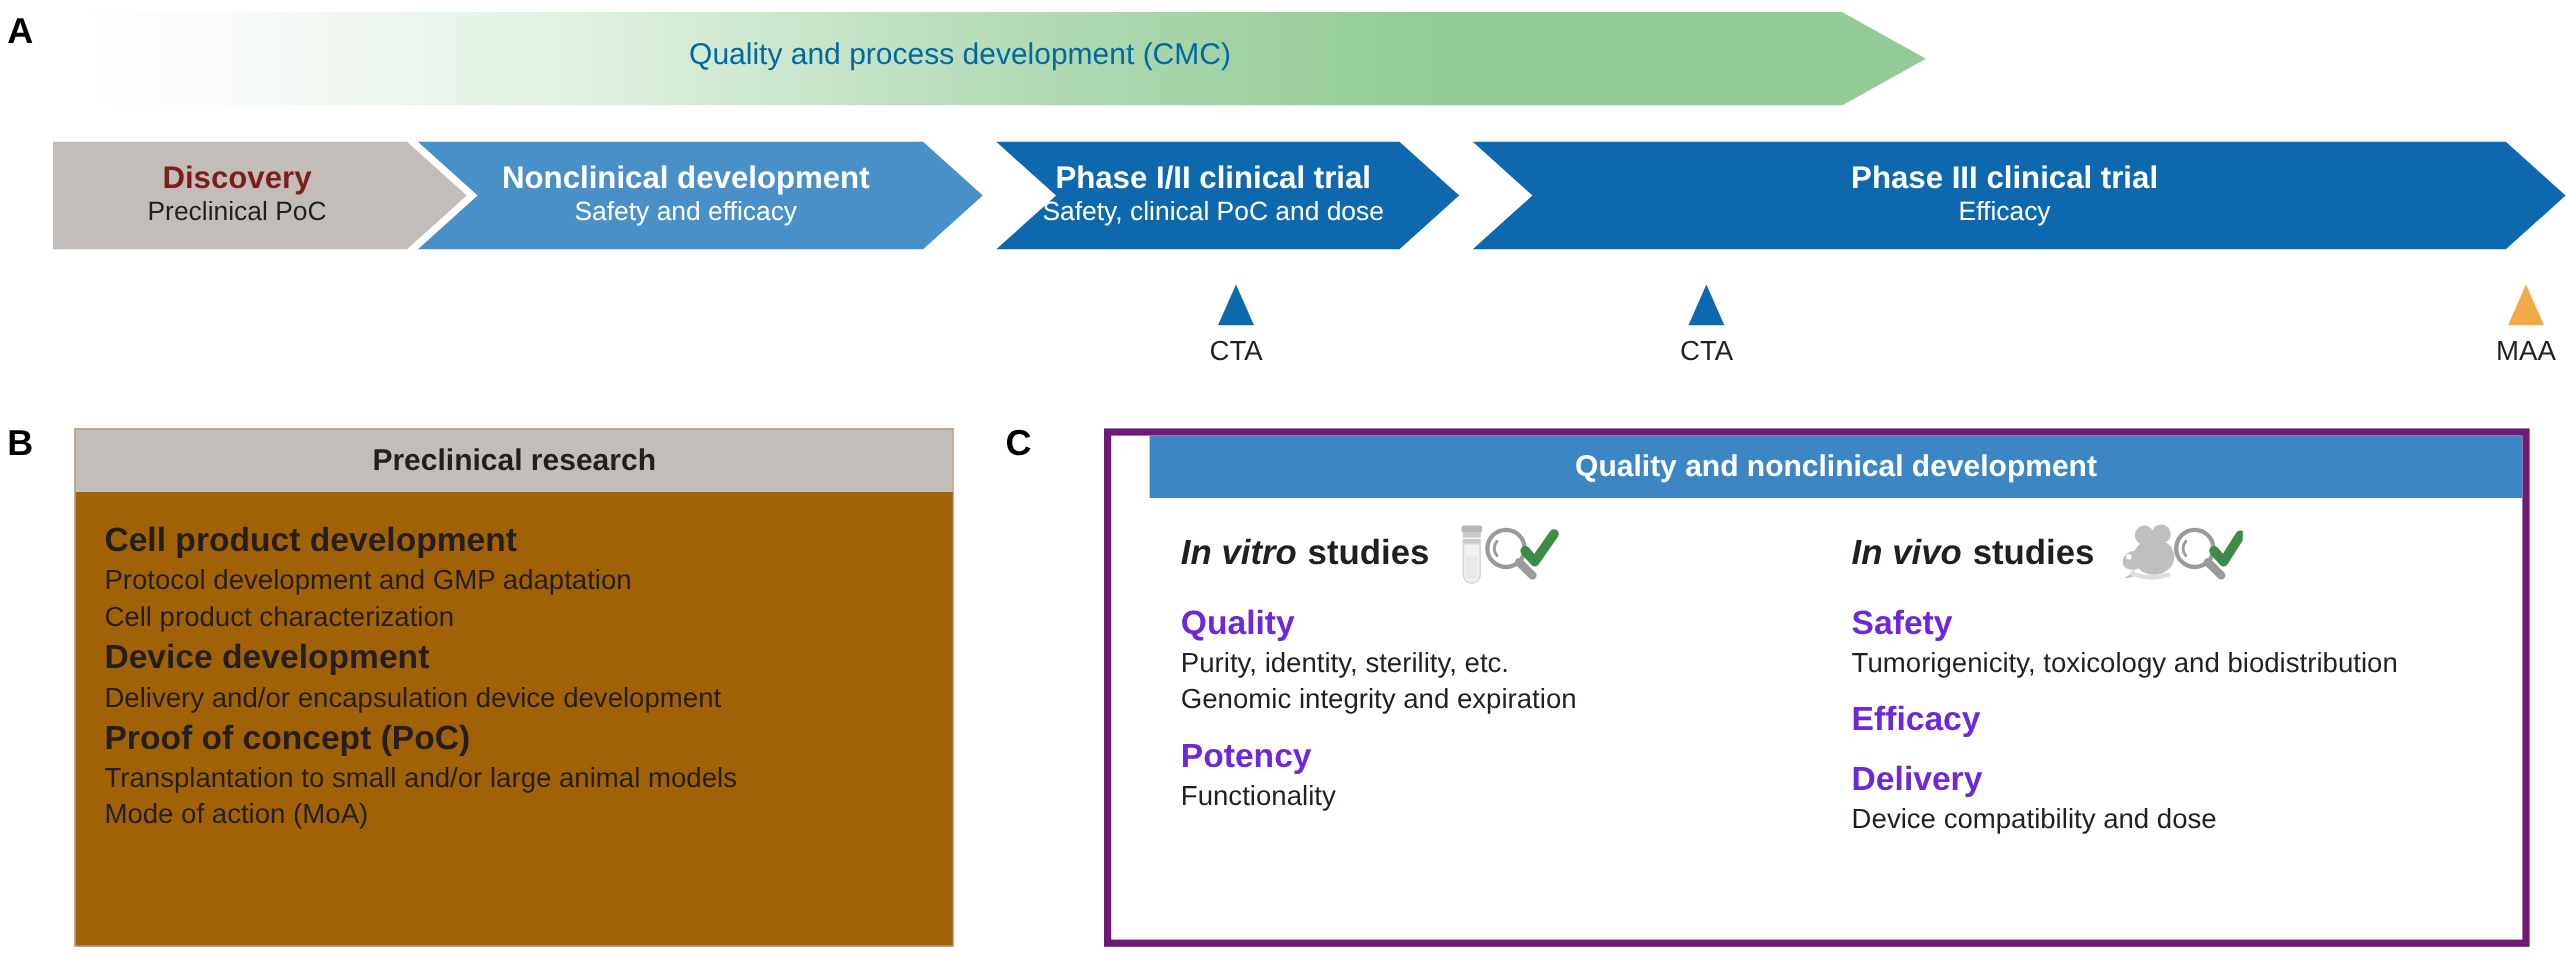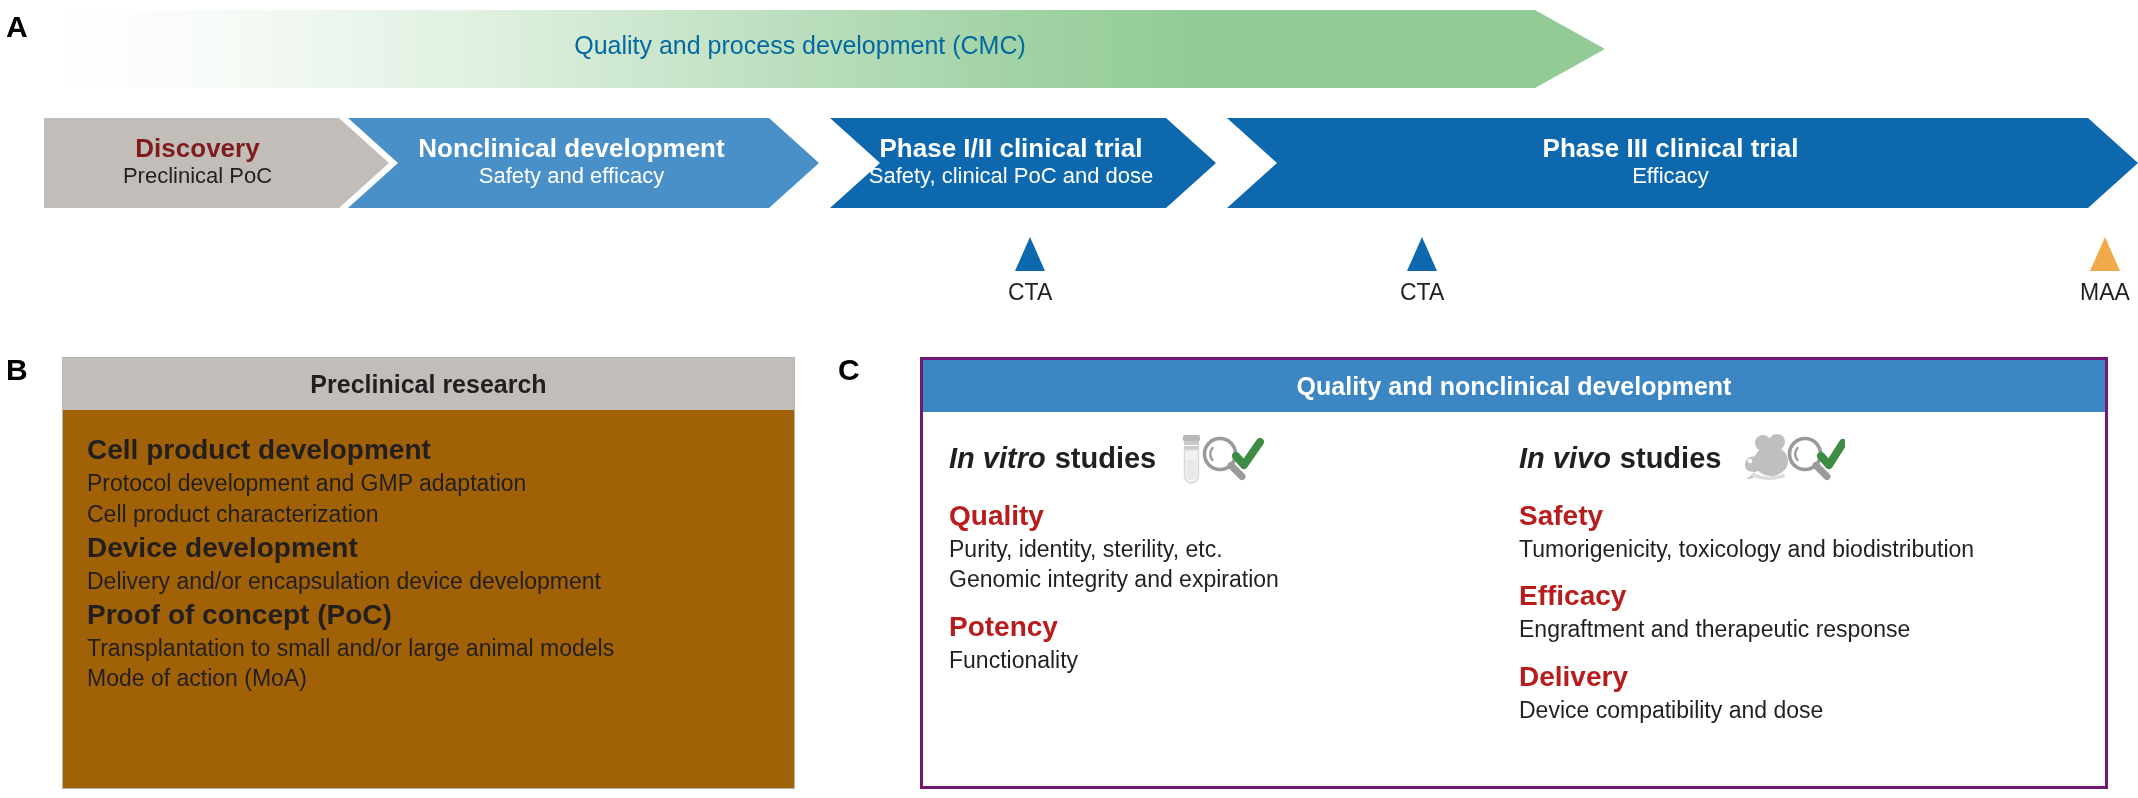--- a/index.html
+++ b/index.html
@@ -128,22 +128,23 @@
   }
 
   
   #panel-c { position: absolute; left: 830px; top: 345px; width: 1308px; height: 453px; }
   .box-c {
     position: absolute;
     left: 90px; top: 12px;
     width: 1188px;
     height: 432px;
     box-sizing: border-box;
-    border: 3px solid #701a75;
+    border: 6px solid #701a75;
     background: #ffffff;
+    padding-left: 32px;
   }
   .box-c-header {
     height: 52px;
     background: #3c86c4;
     display: flex;
     align-items: center;
     justify-content: center;
     font-family: "Liberation Sans", sans-serif;
     font-weight: bold;
     font-size: 25px;
@@ -162,21 +163,21 @@
     height: 52px;
   }
   .c-col-title em { font-style: italic; font-weight: bold; margin-right: 9px; }
   .c-icon { margin-left: 14px; display: inline-flex; align-items: center; }
 
   .c-item-head {
     font-family: "Liberation Sans", sans-serif;
     font-weight: bold;
     font-size: 28px;
     line-height: 1.28;
-    color: #b91c1c;
+    color: #6d28d9;
     margin-top: 14px;
   }
   .c-item-line {
     font-family: "Liberation Sans", sans-serif;
     font-size: 23px;
     line-height: 1.33;
     color: #231f20;
   }
 </style>
 </head>
@@ -353,21 +354,20 @@
             </svg>
           </span>
         </div>
 
         <div>
           <div class="c-item-head">Safety</div>
           <div class="c-item-line">Tumorigenicity, toxicology and biodistribution</div>
         </div>
         <div>
           <div class="c-item-head">Efficacy</div>
-          <div class="c-item-line">Engraftment and therapeutic response</div>
         </div>
         <div>
           <div class="c-item-head">Delivery</div>
           <div class="c-item-line">Device compatibility and dose</div>
         </div>
       </div>
 
     </div>
   </div>
 </div>

